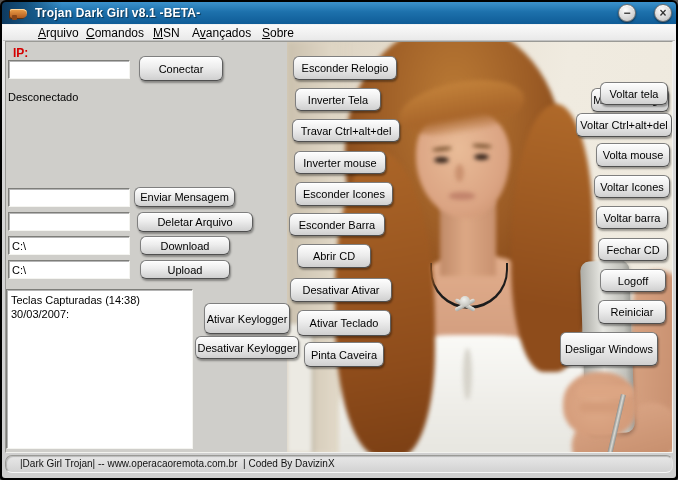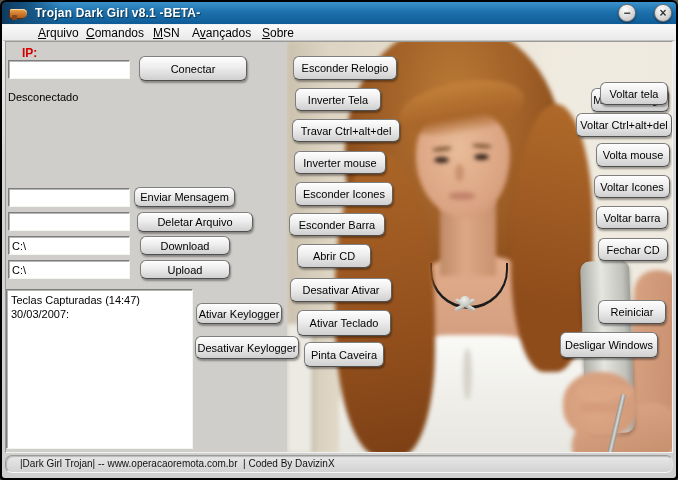--- a/index.html
+++ b/index.html
@@ -158,61 +158,62 @@
         <div class="ph-lips ph-soft"></div>
         <div class="ph-armupper ph-soft"></div>
         <div class="ph-armlower ph-soft"></div>
         <div class="ph-device"></div>
         <div class="ph-hand ph-soft"></div>
         <div class="ph-finger ph-soft"></div>
         <div class="ph-finger2 ph-soft"></div>
         <div class="ph-rod"></div>
       </div>
 
-      <div class="lbl lbl-red" style="left:16px;top:4px;">IP:</div>
+      <div class="lbl lbl-red" style="left:7px;top:4px;">IP:</div>
       <input class="tb" style="left: 2px; top: 18px; width: 122px; height: 19px;" value="">
-      <div class="btn" style="left:133px;top:14px;width:108px;height:25px;">Conectar</div>
+      <div class="btn" style="left:133px;top:14px;width:84px;height:25px;">Conectar</div>
       <div class="lbl" style="left:2px;top:49px;">Desconectado</div>
 
       <input class="tb" style="left: 2px; top: 146px; width: 122px; height: 19px;" value="">
       <input class="tb" style="left: 2px; top: 170px; width: 122px; height: 19px;" value="">
       <input class="tb" style="left: 2px; top: 194px; width: 122px; height: 19px;" value="C:\">
       <input class="tb" style="left: 2px; top: 218px; width: 122px; height: 19px;" value="C:\">
       <div class="btn" style="left:128px;top:145px;width:101px;height:20px;">Enviar Mensagem</div>
       <div class="btn" style="left:131px;top:170px;width:116px;height:20px;">Deletar Arquivo</div>
       <div class="btn" style="left:134px;top:194px;width:90px;height:19px;">Download</div>
       <div class="btn" style="left:134px;top:218px;width:90px;height:19px;">Upload</div>
 
       <div class="keylog">
-        <span style="display:block;">Teclas Capturadas (14:47)</span>
+        <span style="display:block;">Teclas Capturadas (14:38)</span>
         <span style="display:block;">30/03/2007:</span>
       </div>
-      <div class="btn" style="left:190px;top:261px;width:86px;height:21px;">Ativar Keylogger</div>
+      <div class="btn" style="left:198px;top:261px;width:86px;height:31px;">Ativar Keylogger</div>
       <div class="btn" style="left:189px;top:294px;width:104px;height:23px;">Desativar Keylogger</div>
 
       <div class="btn" style="left:287px;top:14px;width:104px;height:24px;">Esconder Relogio</div>
       <div class="btn" style="left:289px;top:46px;width:86px;height:23px;">Inverter Tela</div>
       <div class="btn" style="left:286px;top:77px;width:108px;height:23px;">Travar Ctrl+alt+del</div>
       <div class="btn" style="left:288px;top:109px;width:92px;height:23px;">Inverter mouse</div>
       <div class="btn" style="left:289px;top:140px;width:98px;height:24px;">Esconder Icones</div>
       <div class="btn" style="left:283px;top:171px;width:96px;height:23px;">Esconder Barra</div>
       <div class="btn" style="left:291px;top:202px;width:74px;height:24px;">Abrir CD</div>
       <div class="btn" style="left:284px;top:236px;width:102px;height:24px;">Desativar Ativar</div>
       <div class="btn" style="left:291px;top:268px;width:94px;height:26px;">Ativar Teclado</div>
       <div class="btn" style="left:298px;top:300px;width:80px;height:25px;">Pinta Caveira</div>
 
       <div class="btn" style="left:585px;top:6px;width:78px;height:24px;margin-top:40px;">Mostrar relogio</div>
       <div class="btn" style="left:594px;top:40px;width:68px;height:23px;">Voltar tela</div>
       <div class="btn" style="left:570px;top:71px;width:96px;height:24px;">Voltar Ctrl+alt+del</div>
       <div class="btn" style="left:590px;top:101px;width:74px;height:24px;">Volta mouse</div>
       <div class="btn" style="left:588px;top:133px;width:76px;height:23px;">Voltar Icones</div>
       <div class="btn" style="left:590px;top:164px;width:72px;height:23px;">Voltar barra</div>
       <div class="btn" style="left:592px;top:196px;width:70px;height:23px;">Fechar CD</div>
+      <div class="btn" style="left:594px;top:227px;width:66px;height:23px;">Logoff</div>
       <div class="btn" style="left:592px;top:258px;width:68px;height:24px;">Reiniciar</div>
-      <div class="btn" style="left:554px;top:290px;width:98px;height:26px;">Desligar Windows</div>
+      <div class="btn" style="left:554px;top:290px;width:98px;height:34px;">Desligar Windows</div>
 
     </div>
 
     <div class="statusbar">
       <span>|Dark Girl Trojan| -- www.operacaoremota.com.br  | Coded By DavizinX</span>
     </div>
 
   </div>
 </div>
 

